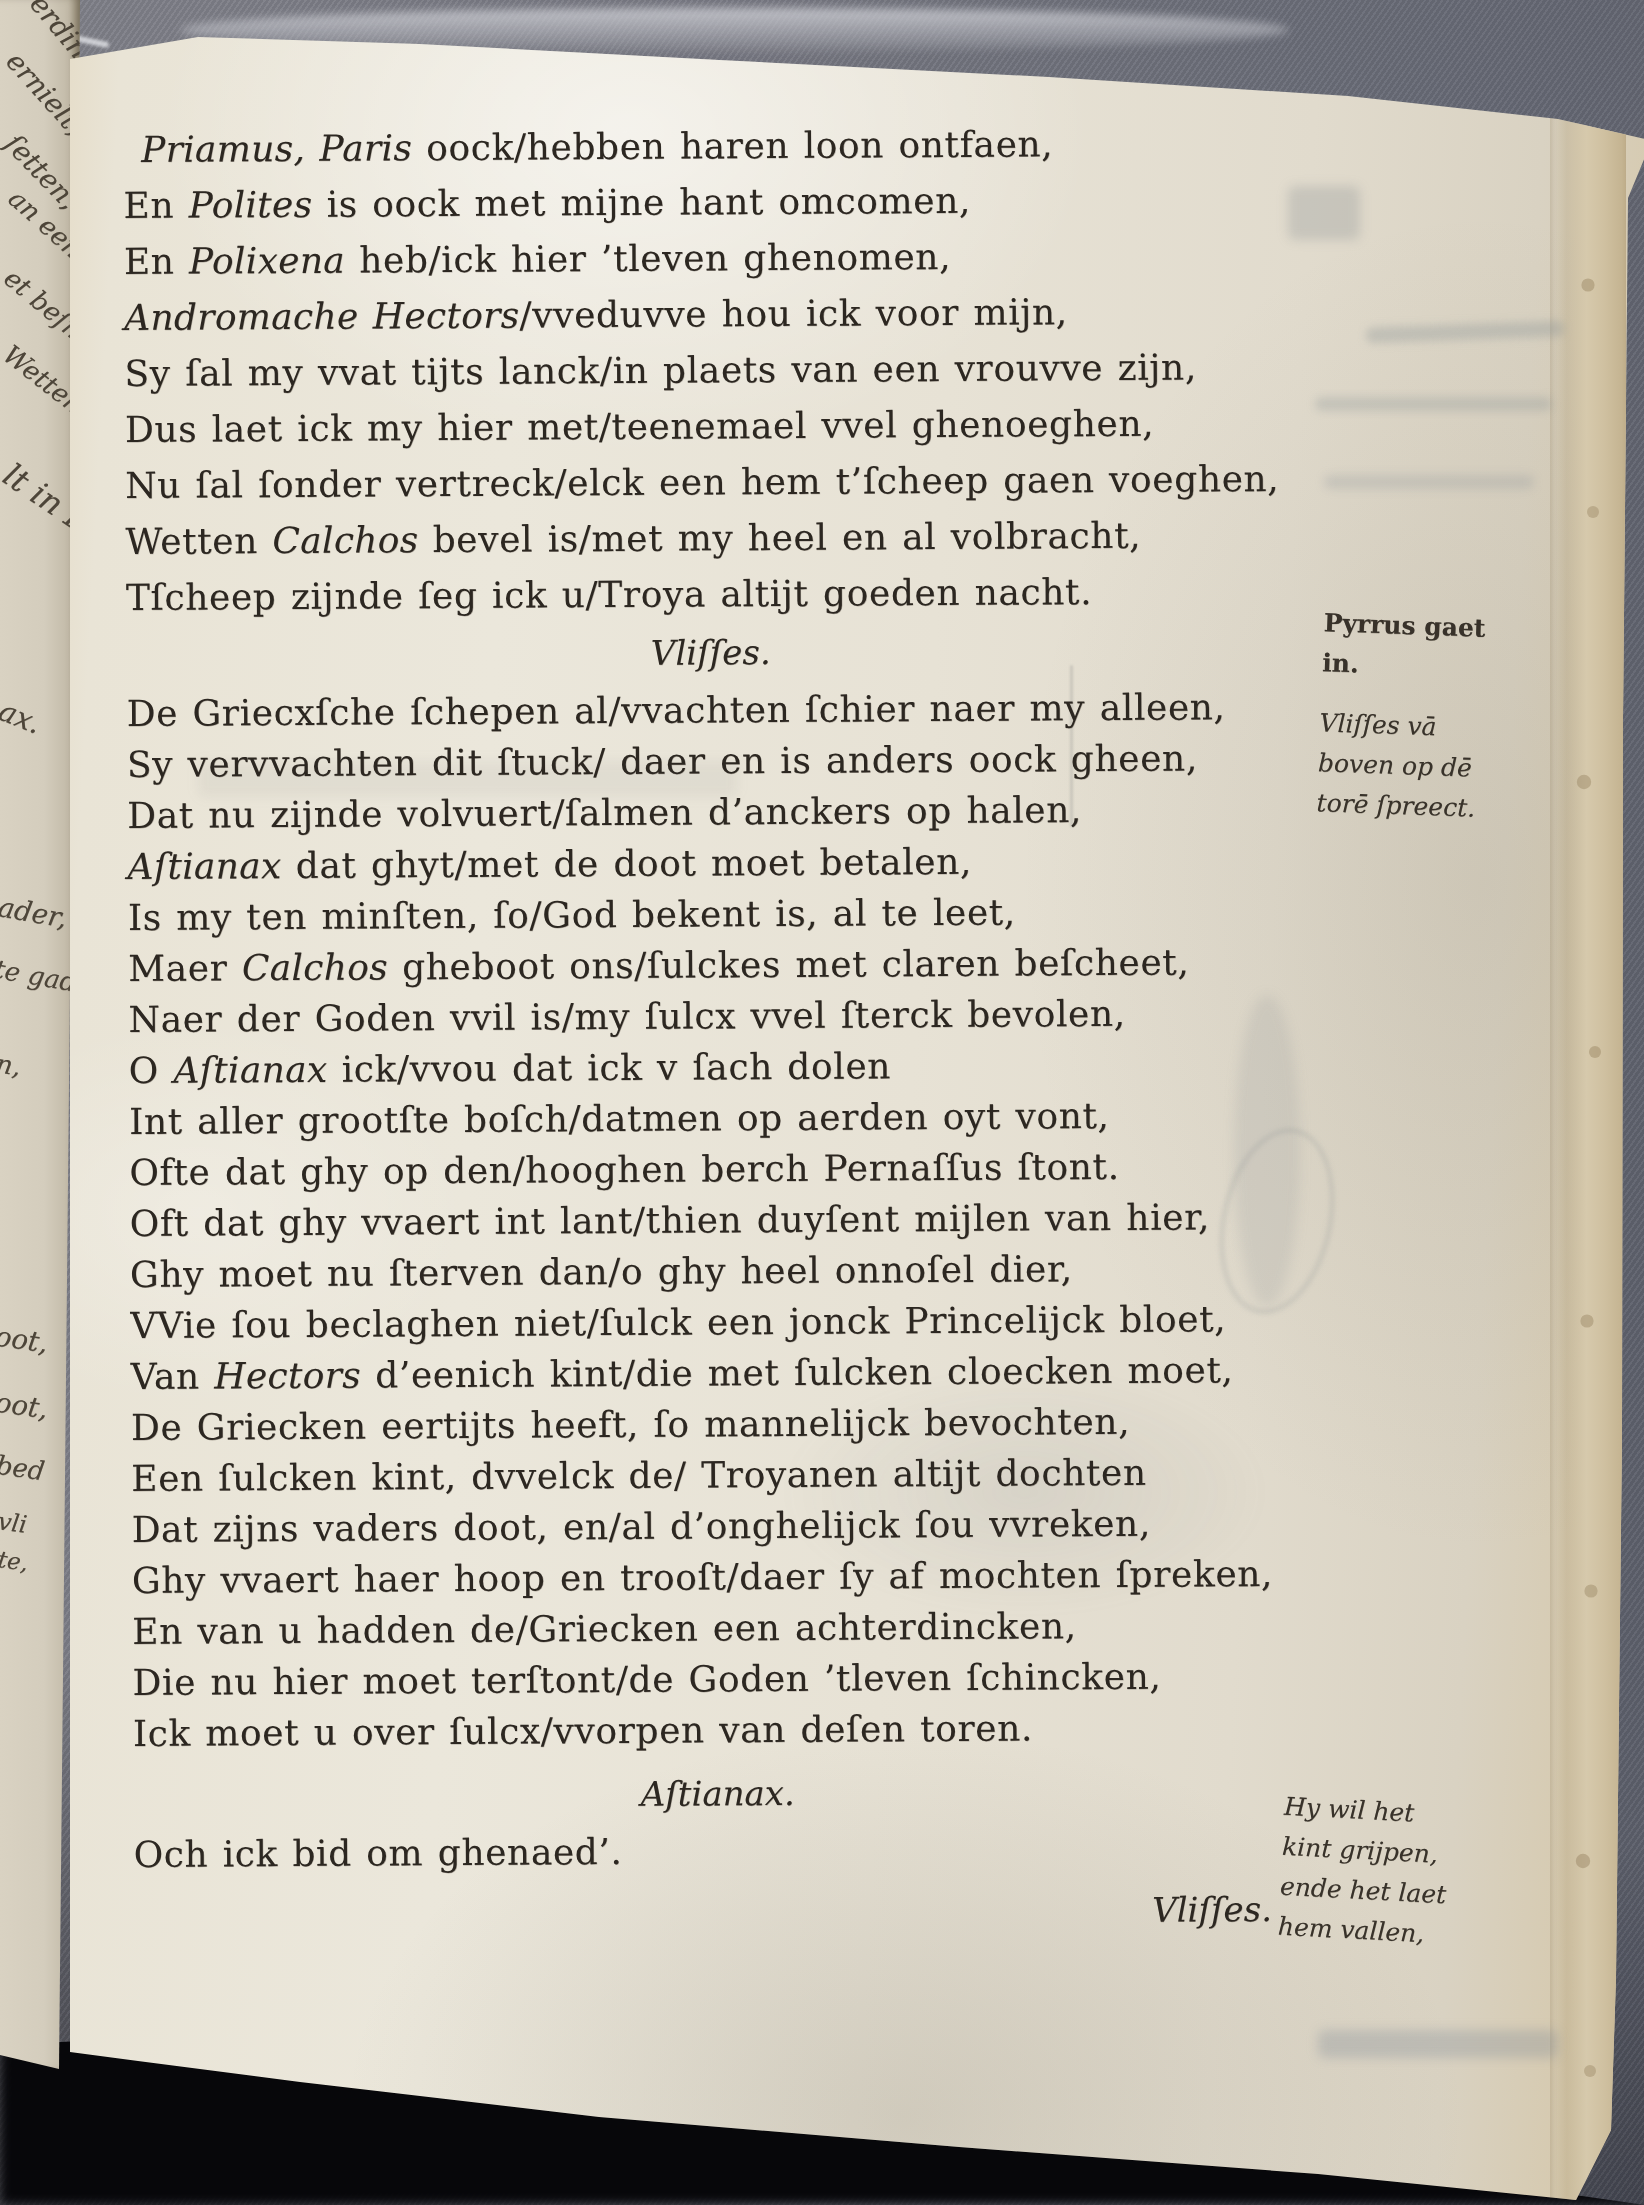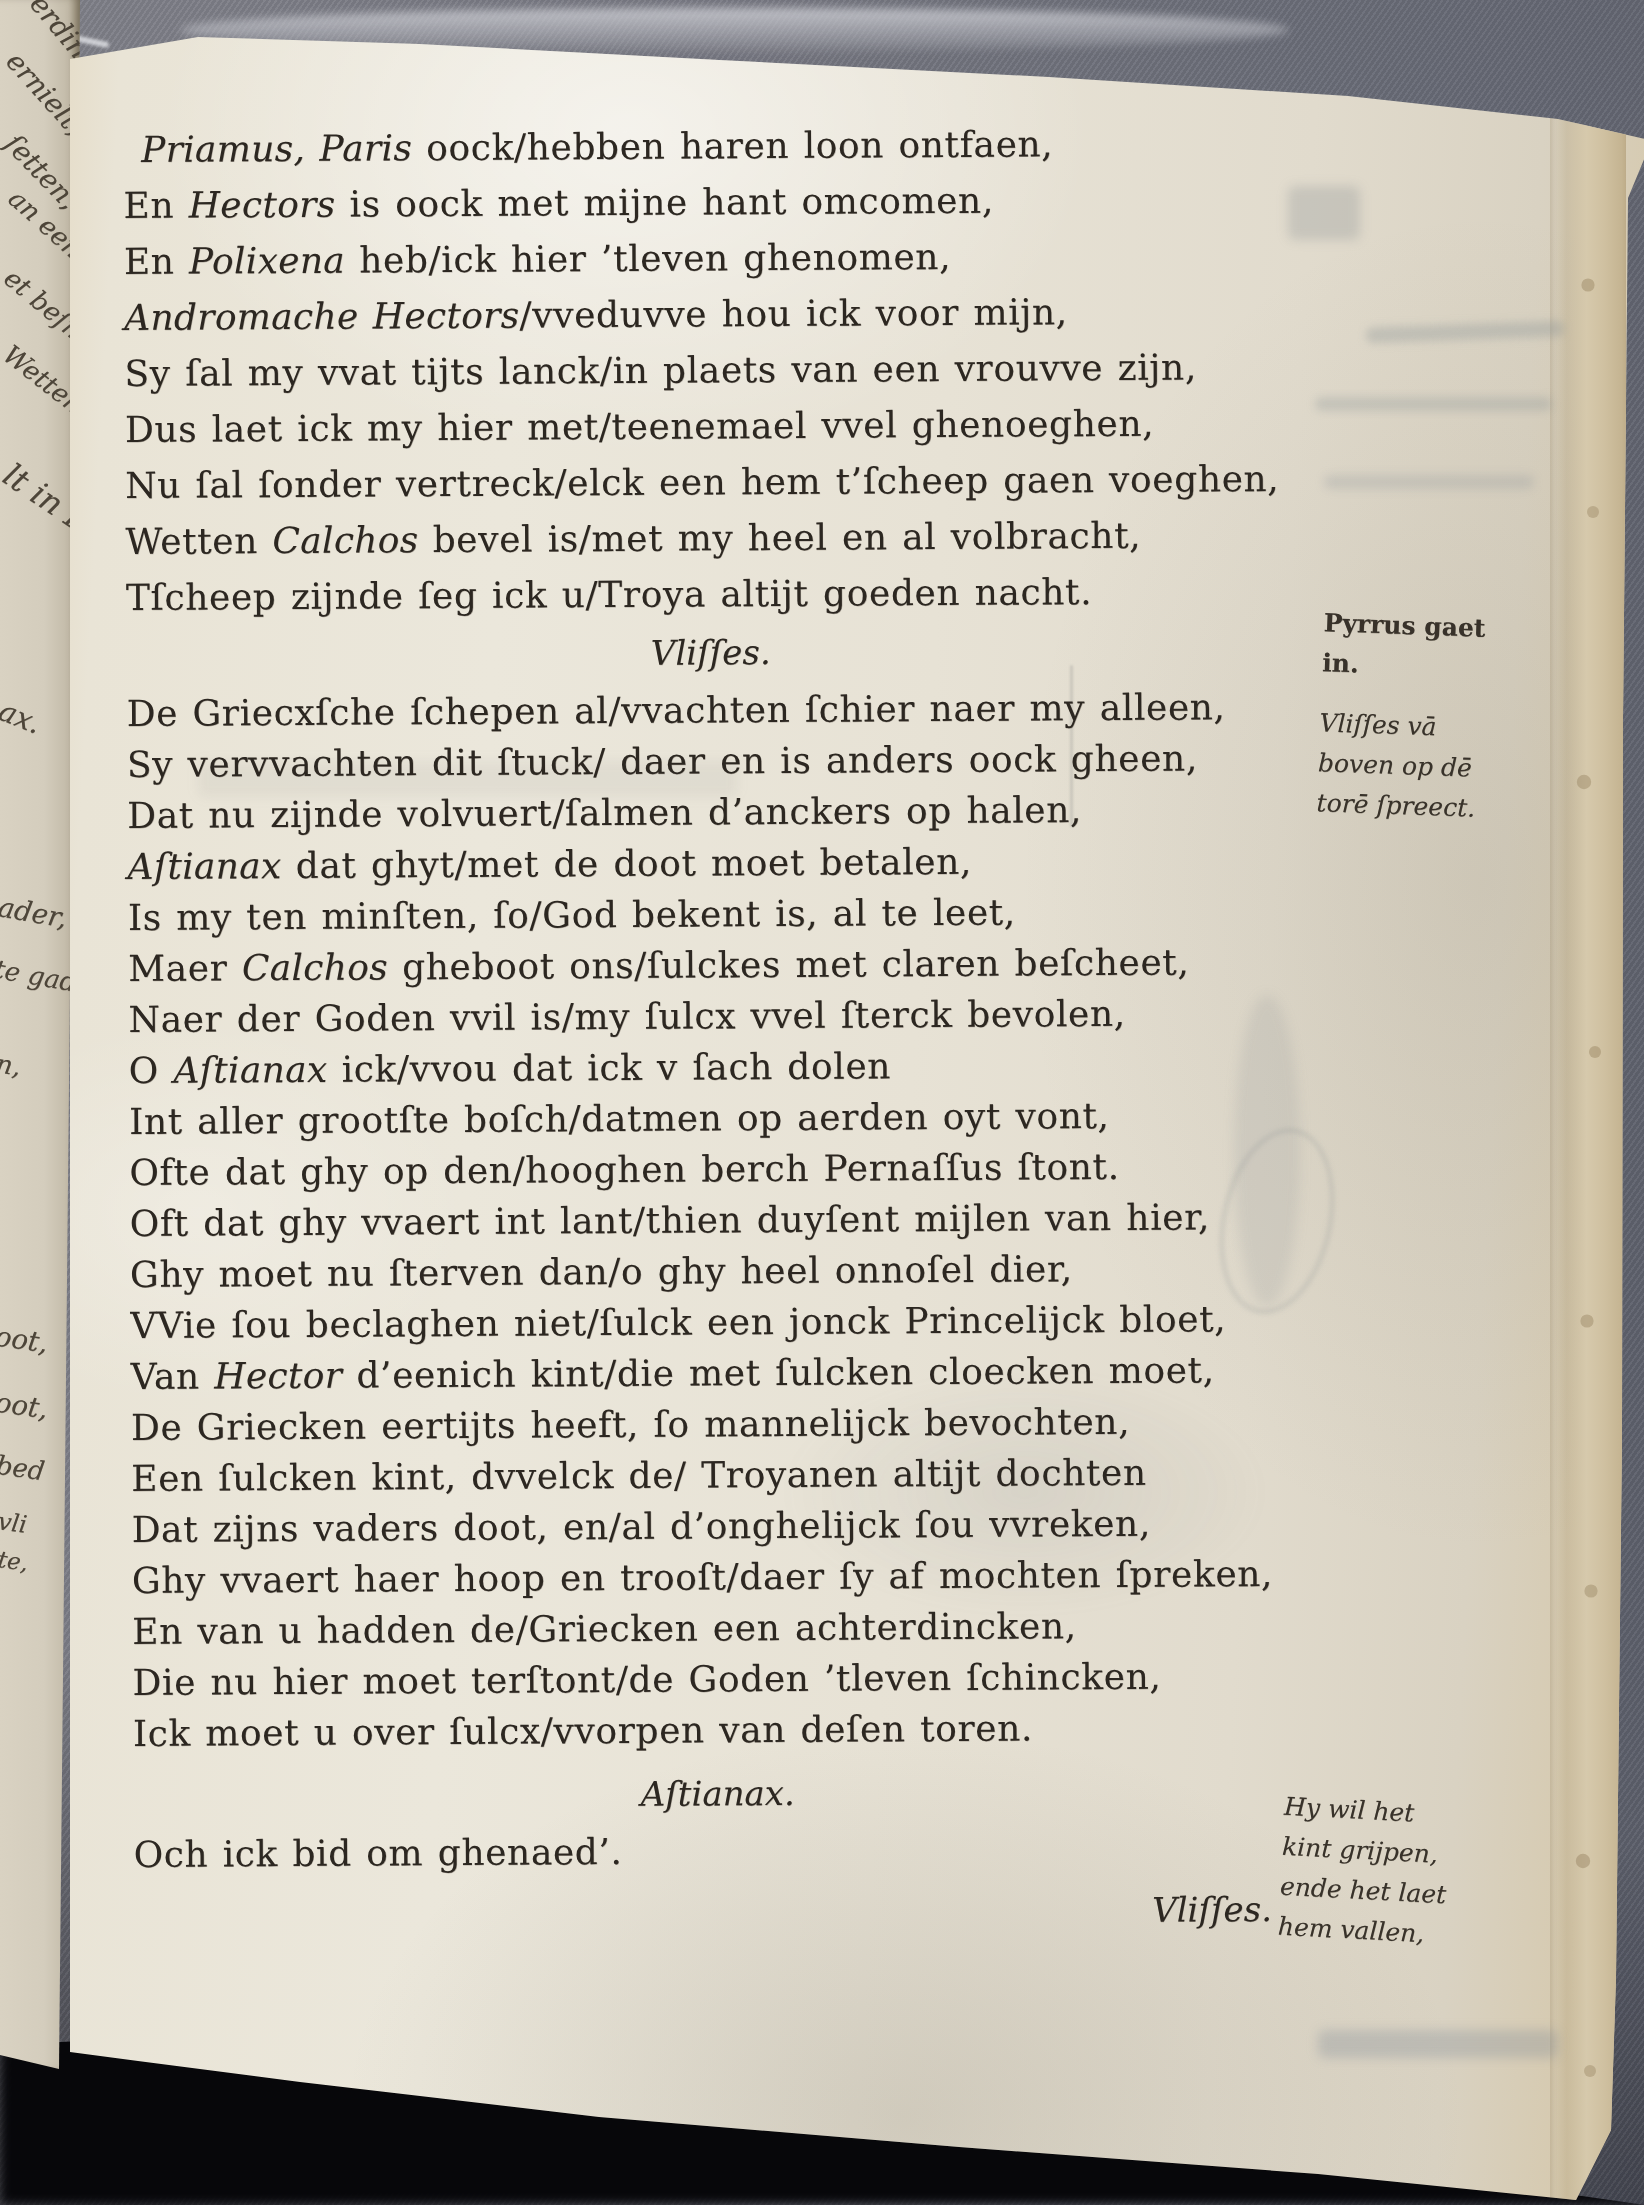--- a/index.html
+++ b/index.html
@@ -115,21 +115,21 @@
     <div class="ghost g4"></div>
     <div class="ghost g5"></div>
     <div class="ghost g6"></div>
     <div class="ghost g7"></div>
     <div class="ghost g8"></div>
     <div class="ghost g9"></div>
     <div class="ghost g10"></div>
 
     <div class="text-block">
         <div class="pline" style="padding-left: 18px;"><span class="it">Priamus, Paris </span><span>oock/hebben haren loon ontfaen,</span></div>
-        <div class="pline"><span>En </span><span class="it">Hectors </span><span>is oock met mijne hant omcomen,</span></div>
+        <div class="pline"><span>En </span><span class="it">Polites </span><span>is oock met mijne hant omcomen,</span></div>
         <div class="pline"><span>En </span><span class="it">Polixena </span><span>heb/ick hier ’tleven ghenomen,</span></div>
         <div class="pline"><span class="it">Andromache Hectors</span><span>/vveduvve hou ick voor mijn,</span></div>
         <div class="pline"><span>Sy ſal my vvat tijts lanck/in plaets van een vrouvve zijn,</span></div>
         <div class="pline"><span>Dus laet ick my hier met/teenemael vvel ghenoeghen,</span></div>
         <div class="pline"><span>Nu ſal ſonder vertreck/elck een hem t’ſcheep gaen voeghen,</span></div>
         <div class="pline"><span>Wetten </span><span class="it">Calchos </span><span>bevel is/met my heel en al volbracht,</span></div>
         <div class="pline"><span>Tſcheep zijnde ſeg ick u/Troya altijt goeden nacht.</span></div>
         <div class="pheading">Vliſſes.</div>
         <div class="pline sec2"><span>De Griecxſche ſchepen al/vvachten ſchier naer my alleen,</span></div>
         <div class="pline sec2"><span>Sy vervvachten dit ſtuck/ daer en is anders oock gheen,</span></div>
@@ -137,21 +137,21 @@
         <div class="pline sec2"><span class="it">Aſtianax </span><span>dat ghyt/met de doot moet betalen,</span></div>
         <div class="pline sec2"><span>Is my ten minſten, ſo/God bekent is, al te leet,</span></div>
         <div class="pline sec2"><span>Maer </span><span class="it">Calchos </span><span>gheboot ons/ſulckes met claren beſcheet,</span></div>
         <div class="pline sec2"><span>Naer der Goden vvil is/my ſulcx vvel ſterck bevolen,</span></div>
         <div class="pline sec2"><span>O </span><span class="it">Aſtianax </span><span>ick/vvou dat ick v ſach dolen</span></div>
         <div class="pline sec2"><span>Int aller grootſte boſch/datmen op aerden oyt vont,</span></div>
         <div class="pline sec2"><span>Ofte dat ghy op den/hooghen berch Pernaſſus ſtont.</span></div>
         <div class="pline sec2"><span>Oft dat ghy vvaert int lant/thien duyſent mijlen van hier,</span></div>
         <div class="pline sec2"><span>Ghy moet nu ſterven dan/o ghy heel onnoſel dier,</span></div>
         <div class="pline sec2"><span>VVie ſou beclaghen niet/ſulck een jonck Princelijck bloet,</span></div>
-        <div class="pline sec2"><span>Van </span><span class="it">Hector </span><span>d’eenich kint/die met ſulcken cloecken moet,</span></div>
+        <div class="pline sec2"><span>Van </span><span class="it">Hectors </span><span>d’eenich kint/die met ſulcken cloecken moet,</span></div>
         <div class="pline sec2"><span>De Griecken eertijts heeft, ſo mannelijck bevochten,</span></div>
         <div class="pline sec2"><span>Een ſulcken kint, dvvelck de/ Troyanen altijt dochten</span></div>
         <div class="pline sec2"><span>Dat zijns vaders doot, en/al d’onghelijck ſou vvreken,</span></div>
         <div class="pline sec2"><span>Ghy vvaert haer hoop en trooſt/daer ſy af mochten ſpreken,</span></div>
         <div class="pline sec2"><span>En van u hadden de/Griecken een achterdincken,</span></div>
         <div class="pline sec2"><span>Die nu hier moet terſtont/de Goden ’tleven ſchincken,</span></div>
         <div class="pline sec2"><span>Ick moet u over ſulcx/vvorpen van deſen toren.</span></div>
         <div class="pheading h2">Aſtianax.</div>
         <div class="pline sec2"><span>Och ick bid om ghenaed’.</span></div>
         <div class="pspeaker">Vliſſes.</div>

